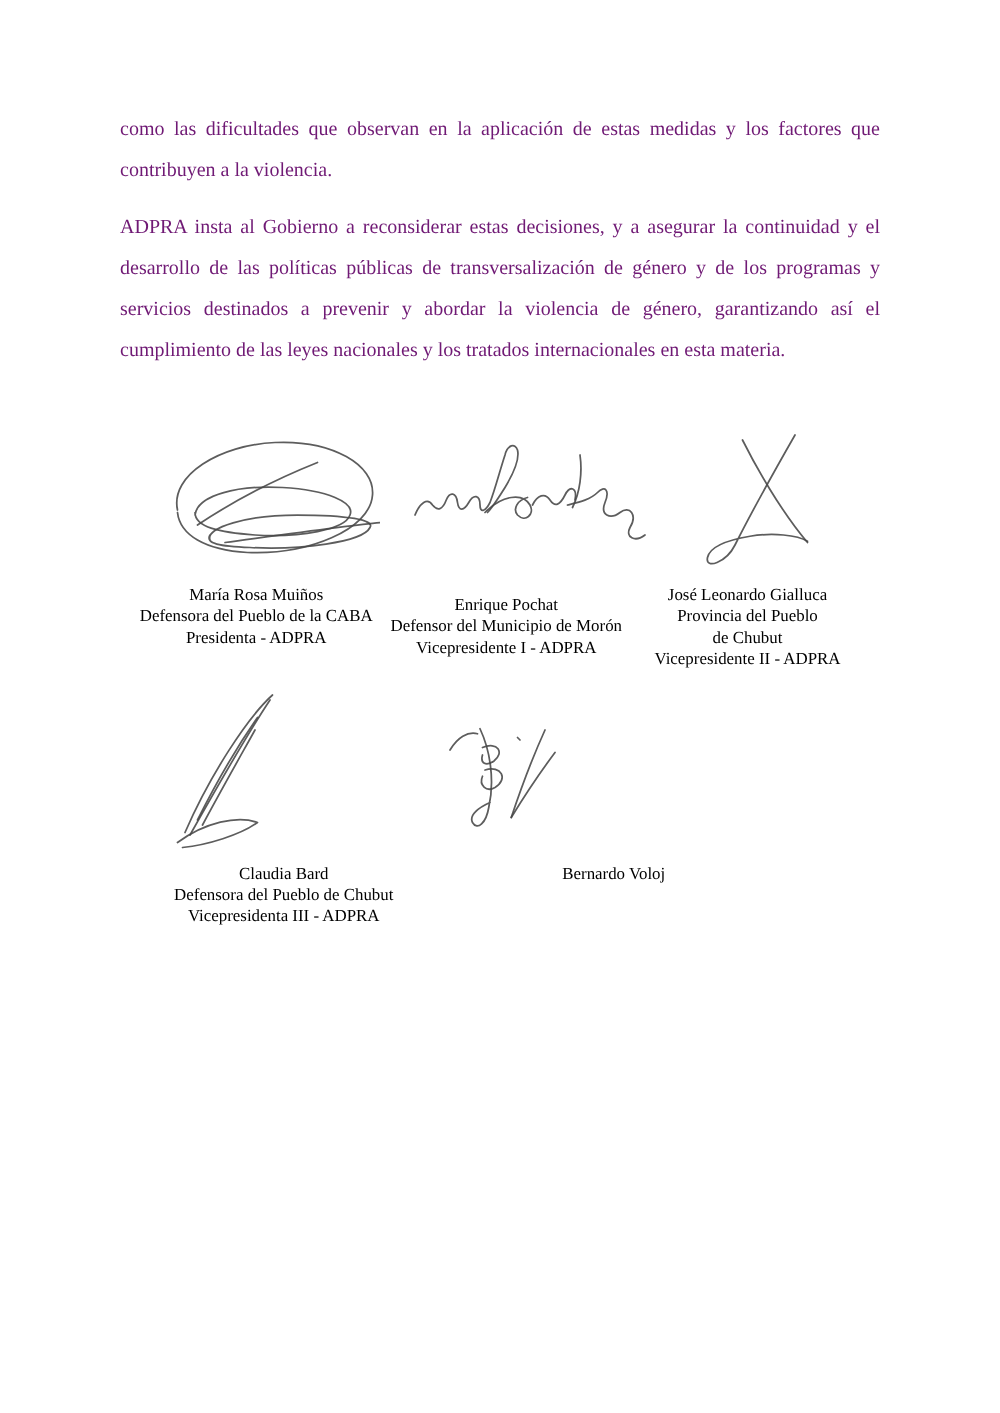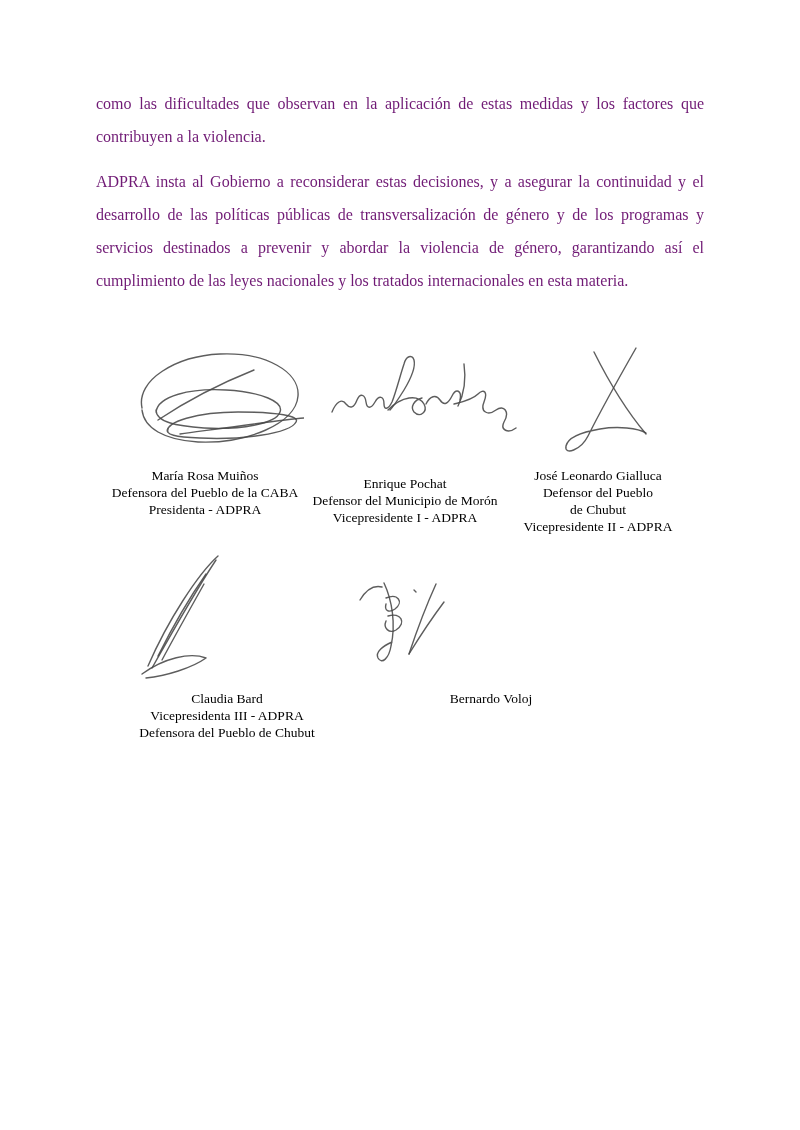--- a/index.html
+++ b/index.html
@@ -107,29 +107,29 @@
     </div>
 
     <div class="sig-label center" style="left:300px;top:475px;width:210px;">
       <div>Enrique Pochat</div>
       <div>Defensor del Municipio de Morón</div>
       <div>Vicepresidente I - ADPRA</div>
     </div>
 
     <div class="sig-label center" style="left:508px;top:467px;width:180px;">
       <div>José Leonardo Gialluca</div>
-      <div>Defensor del Pueblo</div>
+      <div>Provincia del Pueblo</div>
       <div>de Chubut</div>
       <div>Vicepresidente II - ADPRA</div>
     </div>
 
     <div class="sig-label left" style="left:107px;top:690px;width:240px;">
       <div>Claudia Bard</div>
+      <div>Defensora del Pueblo de Chubut</div>
       <div>Vicepresidenta III - ADPRA</div>
-      <div>Defensora del Pueblo de Chubut</div>
     </div>
 
     <div class="sig-label left" style="left:341px;top:690px;width:300px;">
       <div>Bernardo Voloj</div>
     </div>
 
   </section>
 </div>
 
 </body></html>

